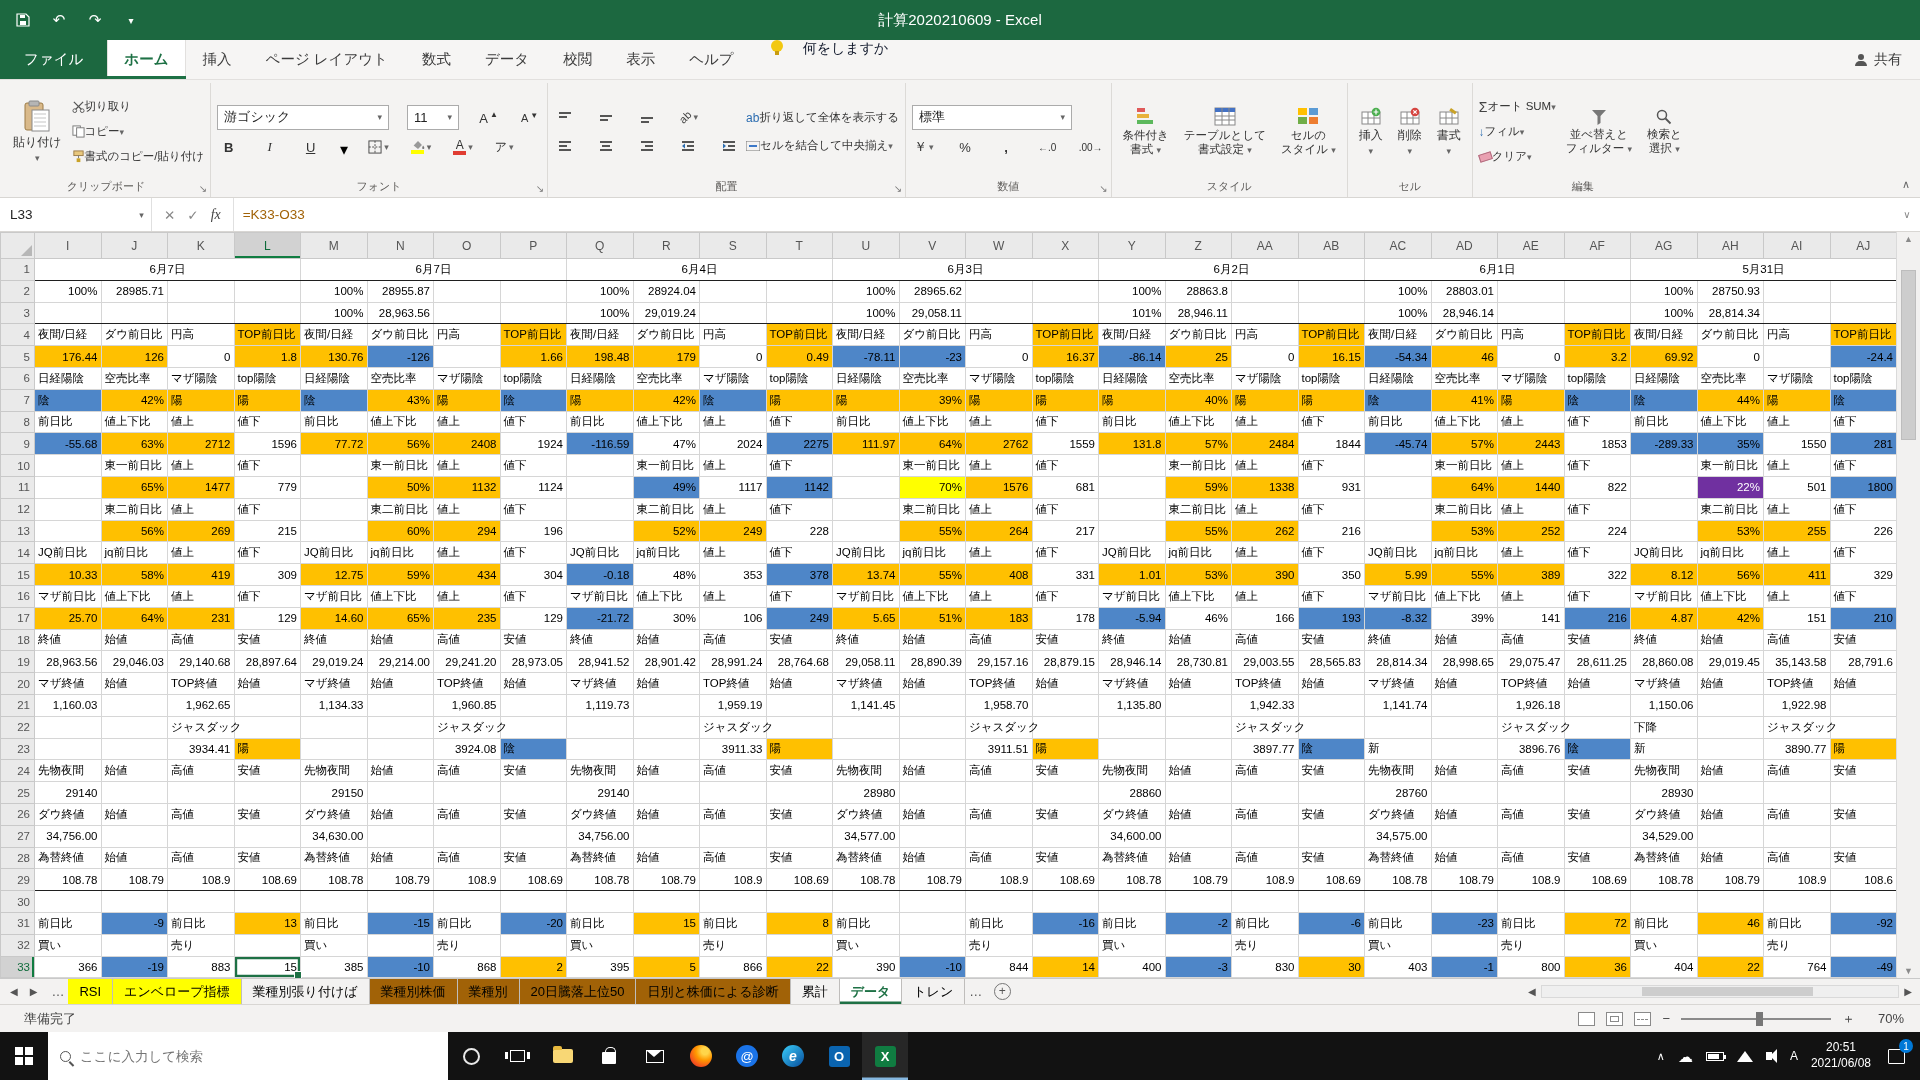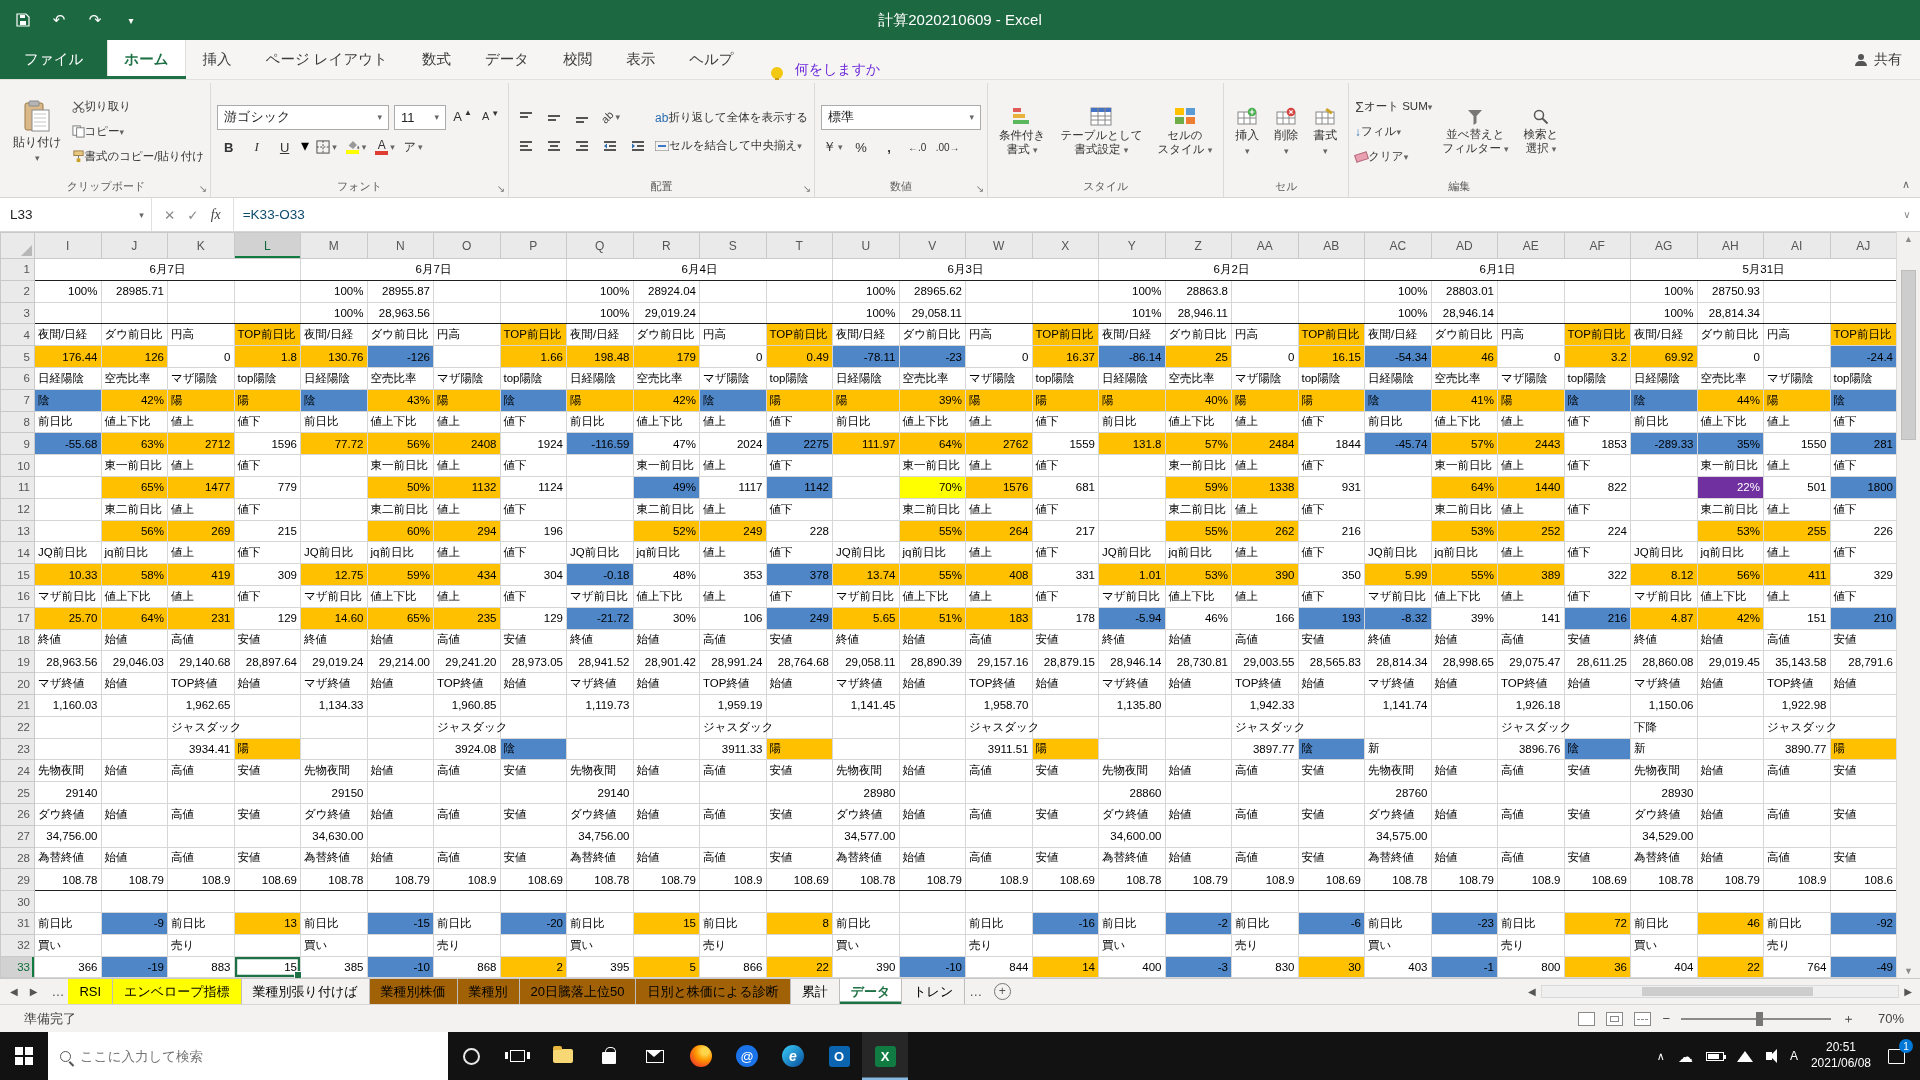--- a/index.html
+++ b/index.html
@@ -18,57 +18,57 @@
 .ribopt{width:20px;height:14px;border:1.3px solid #fff;border-radius:2px;position:relative}
 .ribopt::after{content:"";position:absolute;left:6px;top:9px;border-left:3px solid transparent;border-right:3px solid transparent;border-top:4px solid #fff}
 .win-btns{display:flex;height:40px}
 .win-btn{width:46px;height:40px;display:flex;align-items:center;justify-content:center;font-size:15px}
 
 
 .tabrow{height:40px;background:#F6F5F4;display:flex;align-items:stretch;flex:0 0 auto;border-bottom:1px solid #E2E0DE}
 .rtab{padding:0 17px;display:flex;align-items:center;font-size:14.5px;color:#3b3b3b;white-space:nowrap}
 .rtab.file{background:#1C6840;color:#fff;padding:0 24px}
 .rtab.active{background:#fff;color:#1E7145;font-weight:bold;box-shadow:inset 0 -3px 0 #1E7145,inset 1px 0 0 #E2E0DE,inset -1px 0 0 #E2E0DE}
-.tellme{display:flex;align-items:flex-end;gap:12px;margin-left:20px;color:#6d28d9;font-size:14px}
+.tellme{display:flex;align-items:flex-start;gap:20px;margin-left:20px;color:#0f172a;font-size:14px}
 .bulb{width:12px;height:12px;border-radius:50%;background:#F2C811;position:relative}
 .bulb::after{content:"";position:absolute;left:4px;top:11px;width:4px;height:4px;background:#C89B10}
 .share{margin-left:auto;display:flex;align-items:center;gap:7px;padding:0 18px;font-size:14px;color:#3b3b3b}
 .person{width:12px;height:12px;position:relative}
 .person::before{content:"";position:absolute;left:3px;top:0;width:6px;height:6px;border-radius:50%;background:#555}
 .person::after{content:"";position:absolute;left:0;top:7px;width:12px;height:5px;border-radius:6px 6px 0 0;background:#555}
 
 
 .ribbon{height:118px;background:#F4F3F2;display:flex;padding:3px 2px 0 2px;position:relative;flex:0 0 auto;overflow:hidden;border-bottom:1px solid #D8D6D3}
 .rgroup{display:flex;flex-direction:column;border-right:1px solid #DCDAD7;padding:2px 6px 0 6px;position:relative;flex:0 0 auto}
 .rg-body{flex:1;display:flex;gap:5px}
 .rg-label{height:19px;text-align:center;font-size:11px;color:#5E5C5A;line-height:17px;white-space:nowrap}
 .launcher{position:absolute;right:3px;bottom:3px;font-size:10px;color:#777;line-height:10px}
 .bigbtn{display:flex;flex-direction:column;align-items:center;justify-content:center;gap:2px;font-size:12px;color:#333;text-align:center;padding:2px 5px;white-space:nowrap}
 .bigbtn .dd,.sbtn .dd,.ibtn .dd,.combo .dd{color:#666;font-size:9px}
 .mini-col{display:flex;flex-direction:column;justify-content:center;gap:3px}
 .sbtn{display:flex;align-items:center;font-size:11.5px;color:#333;height:22px;white-space:nowrap}
-.frow{display:flex;align-items:flex-start;gap:5px}
+.frow{display:flex;align-items:flex-end;gap:18px}
 .fcol{display:flex;flex-direction:column;justify-content:center;gap:6px}
 .combo{background:#fff;border:1px solid #ABABAB;height:25px;display:flex;align-items:center;padding:0 6px;font-size:13px;color:#222;gap:6px}
 .combo .val{flex:1;white-space:nowrap}
 .ibtn{min-width:23px;height:23px;display:flex;align-items:center;justify-content:center;font-size:13px;color:#333;gap:2px;padding:0 2px}
 .bib{font-weight:bold}.iib{font-style:italic;font-family:"Liberation Serif",serif}.uib{text-decoration:underline}
 .acolor{display:flex;flex-direction:column;line-height:11px;align-items:center}
 .acolor .bar{width:13px;height:4px}
 .twoline{line-height:1.15;text-align:center;font-size:11.5px;white-space:nowrap}
 .ribbon-collapse{position:absolute;right:10px;bottom:6px;color:#666;font-size:11px}
 svg{display:block}
 
 
 .fbar{height:34px;background:#fff;border-bottom:1px solid #D8D6D3;display:flex;align-items:stretch;font-size:13.5px;flex:0 0 auto}
 .namebox{width:132px;display:flex;align-items:center;padding-left:10px;color:#222}
 .nb-dd{width:20px;display:flex;align-items:center;justify-content:center;color:#666;font-size:9px;border-right:1px solid #E0E0E0}
 .fx-btns{display:flex;align-items:center;gap:12px;padding:0 12px;color:#888;border-right:1px solid #E0E0E0}
 .fx{font-style:italic;font-family:"Liberation Serif",serif;color:#444;font-size:14px}
-.formula{flex:1;display:flex;align-items:center;padding-left:9px;color:#0c4a6e}
+.formula{flex:1;display:flex;align-items:center;padding-left:9px;color:#a16207}
 .fbar-exp{width:26px;display:flex;align-items:center;justify-content:center;color:#888;font-size:10px}
 
 
 .gridwrap{flex:1 1 auto;position:relative;background:#fff;overflow:hidden}
 table.sheet{border-collapse:collapse;table-layout:fixed;width:1896px}
 .sheet th,.sheet td{font-weight:normal}
 .sheet .ch{background:#EAEAEA;border:1px solid #C9C9C9;font-size:12px;color:#555;height:26px;text-align:center}
 .sheet .ch.sel{background:#D2D2D2;box-shadow:inset 0 -2px 0 #107C41;color:#0E6B3A}
 .sheet .rh{background:#EAEAEA;border:1px solid #C9C9C9;font-size:11.5px;color:#555;text-align:right;padding-right:4px}
 .sheet .rh.sel{background:#D2D2D2;box-shadow:inset -2px 0 0 #107C41;color:#0E6B3A}

